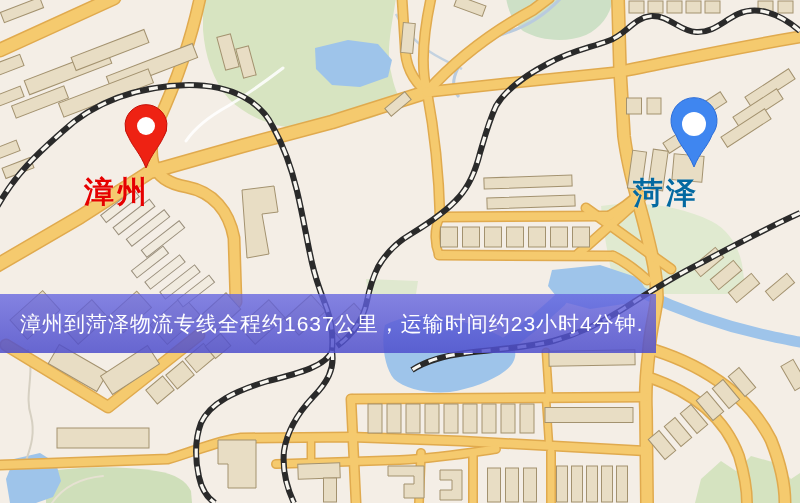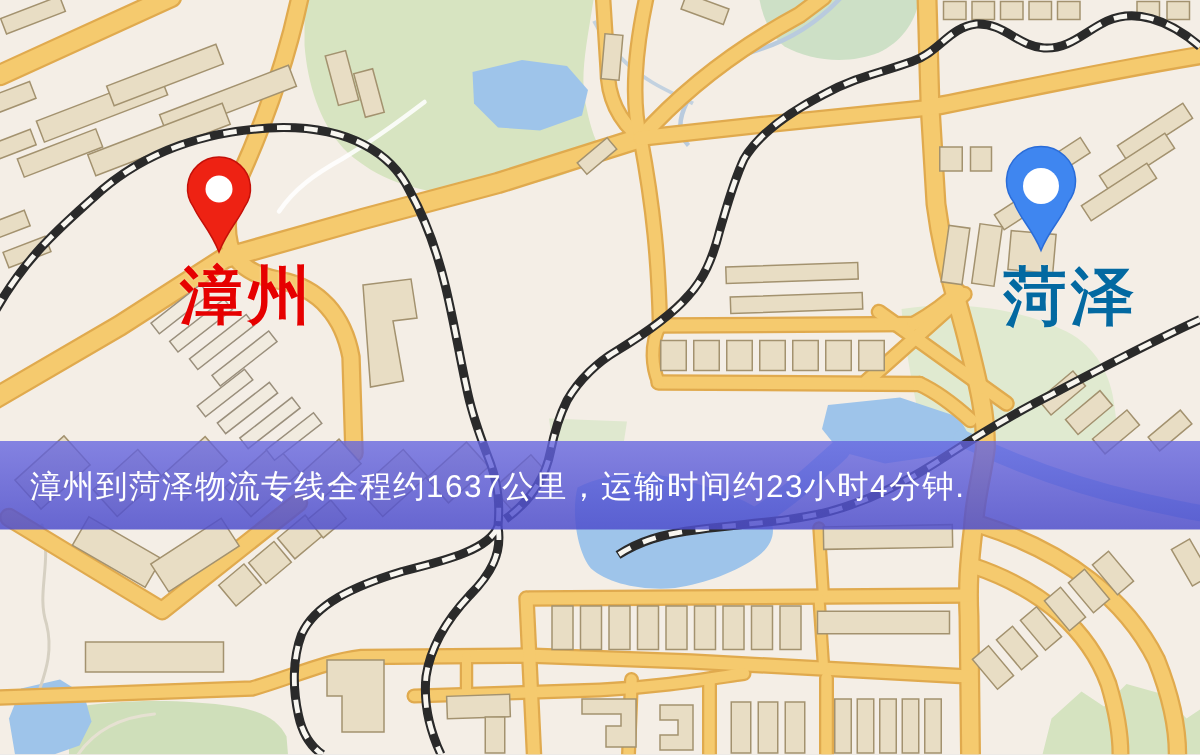--- a/index.html
+++ b/index.html
@@ -1,24 +1,24 @@
 <!DOCTYPE html>
 <html><head>
 <meta charset="utf-8">
 <style>
   html,body{margin:0;padding:0;background:#e8e8e8;}
   .stage{position:relative;width:800px;height:503px;overflow:hidden;background:#f4eee6;
          font-family:"Liberation Sans",sans-serif;}
   .stage svg{position:absolute;left:0;top:0;}
   .city-label{position:absolute;font-family:"Liberation Serif",serif;font-weight:bold;
-              font-size:42px;line-height:1;letter-spacing:3px;white-space:nowrap;
-              text-shadow:0 0 2px rgba(255,255,255,.4);margin-left:36px;}
+              font-size:30px;line-height:1;letter-spacing:3px;white-space:nowrap;
+              text-shadow:0 0 2px rgba(255,255,255,.4);}
   #origin-label{left:84px;top:177px;color:#e60000;}
   #dest-label{left:633px;top:178px;color:#0369a1;}
-  .banner{position:absolute;left:0;top:294px;width:800px;height:59px;box-sizing:border-box;
+  .banner{position:absolute;left:0;top:294px;width:656px;height:59px;box-sizing:border-box;
           background:linear-gradient(180deg,rgba(100,100,224,.78),rgba(78,78,204,.85));
           display:flex;align-items:center;padding-left:20px;}
   .banner span{color:#ffffff;font-size:21px;letter-spacing:1px;white-space:nowrap;}
 </style>
 </head>
 <body>
 
 <div class="stage">
 
   <svg width="800" height="503" viewBox="0 0 800 503">

